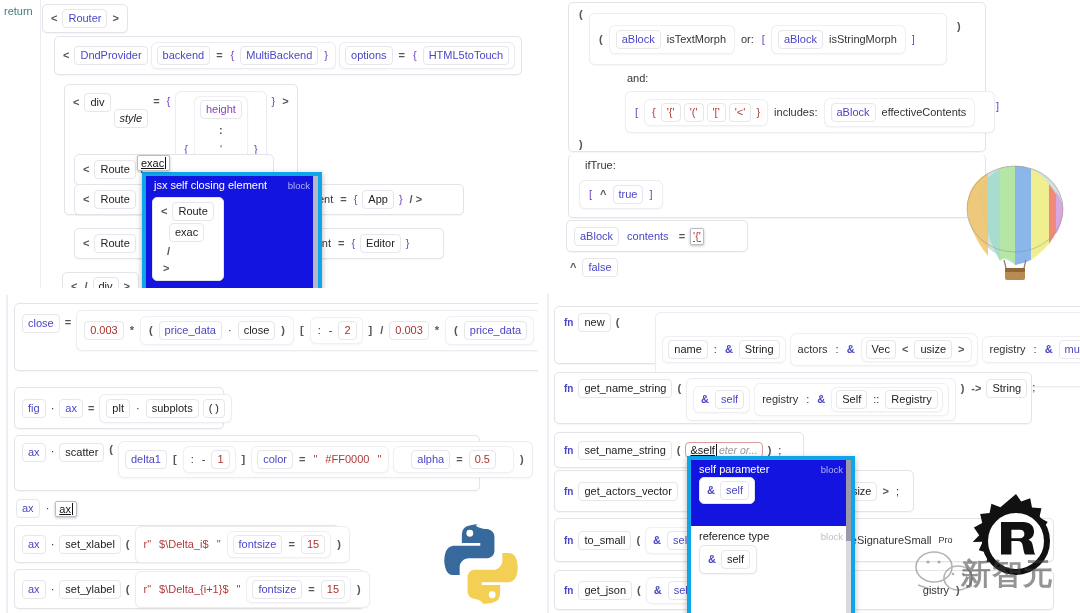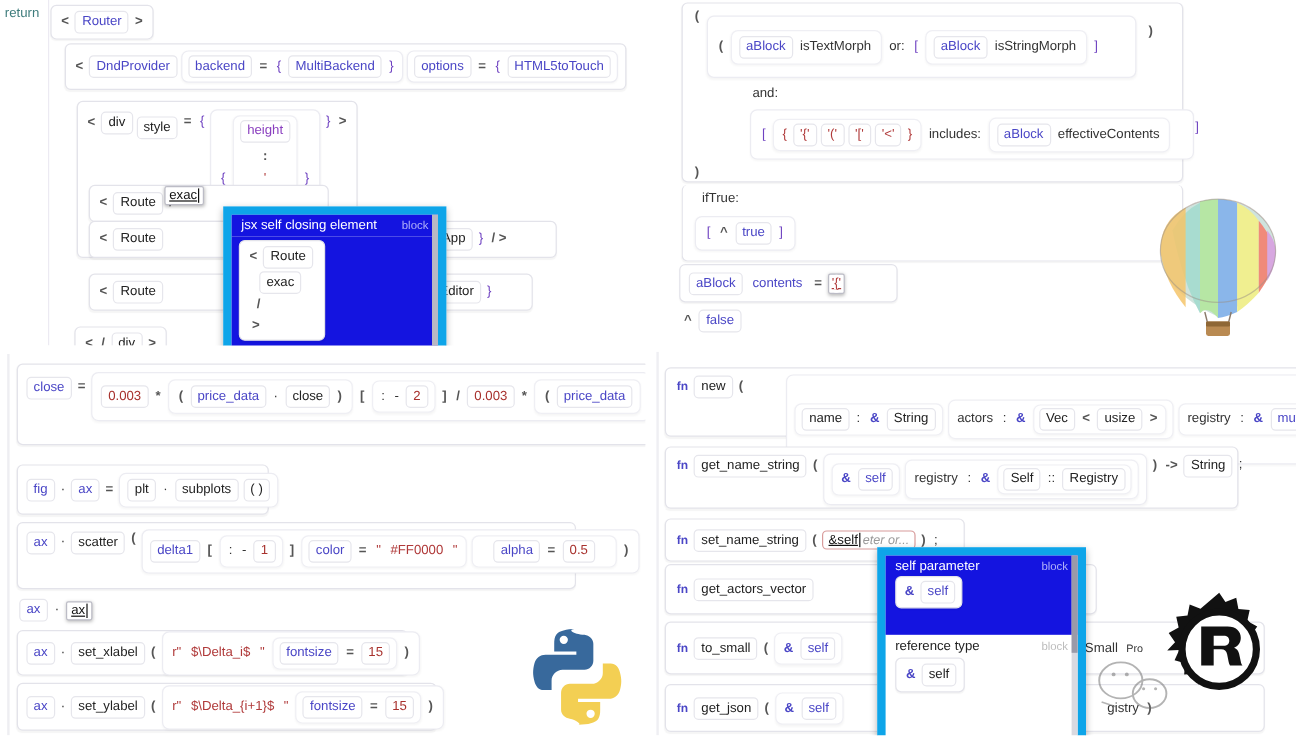--- a/index.html
+++ b/index.html
@@ -48,21 +48,21 @@
   
   .nest{
     border:1px solid #ececf2;border-radius:6px;background:#fff;
     padding:4px 6px;box-sizing:border-box;
     box-shadow:0 1px 2px rgba(0,0,0,.04);
     display:inline-flex;align-items:center;gap:4px;
   }
   .nest2{border-color:#efeff4;}
 
   
-  .acpop{position:absolute;background:#fff;border:7px solid #0ea5e9;box-shadow:0 2px 6px rgba(0,0,0,.3);margin-left:44px;}
+  .acpop{position:absolute;background:#fff;border:4px solid #0ea5e9;box-shadow:0 2px 6px rgba(0,0,0,.3);}
   .acsel{background:#1414e0;color:#fff;}
   .acrow{display:flex;align-items:center;justify-content:space-between;padding:2px 7px;}
   .acrow .t{font-size:11px;}
   .acrow .k{font-size:9.5px;opacity:.65;}
   .acsel .k{color:#d6d6ff;opacity:.8;}
   .acbody{padding:3px 6px 5px 6px;}
   .acscroll{position:absolute;right:0;top:0;bottom:0;width:5px;background:#d9d9e0;}
   .acscroll i{position:absolute;left:0;right:0;top:0;height:52%;background:#9a9aa8;display:block;}
 
   .editing{
@@ -126,21 +126,21 @@
             <span class="bare pur">{</span>
             <span class="tok id">HTML5toTouch</span>
           </span>
         </div>
       </div>
 
       <div class="row" style="left:64px;top:84px;">
         <div class="blk" style="padding:6px 6px;align-items:flex-start;">
           <span class="bare op" style="margin-top:4px;">&lt;</span>
           <span class="tok" style="margin-top:2px;">div</span>
-          <span class="tok" style="margin-top:6px;">style</span>
+          <span class="tok" style="margin-top:18px;font-style:italic;">style</span>
           <span class="bare op" style="margin-top:3px;">=</span>
           <span class="bare pur" style="margin-top:3px;">{</span>
           <span class="nest" style="padding:4px 6px;">
             <span class="bare pur">{</span>
             <span class="nest nest2" style="padding:3px 5px;flex-direction:column;">
               <span class="tok prop">height</span>
               <span class="bare op">:</span>
               <span class="bare red">'</span>
               <span class="tok num">100%</span>
               <span class="bare red">'</span>
@@ -596,18 +596,19 @@
 
       <svg class="wm-chat" style="right:92px;bottom:18px;" viewBox="0 0 80 48">
         <ellipse cx="26" cy="20" rx="18" ry="15" fill="none" stroke="#6a6a6a" stroke-width="1.6"></ellipse>
         <circle cx="20" cy="15" r="1.6" fill="#6a6a6a"></circle>
         <circle cx="31" cy="15" r="1.6" fill="#6a6a6a"></circle>
         <ellipse cx="50" cy="31" rx="14" ry="12" fill="none" stroke="#6a6a6a" stroke-width="1.6"></ellipse>
         <circle cx="45" cy="27" r="1.3" fill="#6a6a6a"></circle>
         <circle cx="55" cy="27" r="1.3" fill="#6a6a6a"></circle>
         <path d="M10 38 L22 42" stroke="#6a6a6a" stroke-width="1.4" fill="none"></path>
       </svg>
+      <div class="wm" style="right:26px;bottom:18px;">新智元</div>
     </div>
   </div>
 
   <div class="vsep"></div>
   <div class="hsep"></div>
 </div>
 
 </body></html>

